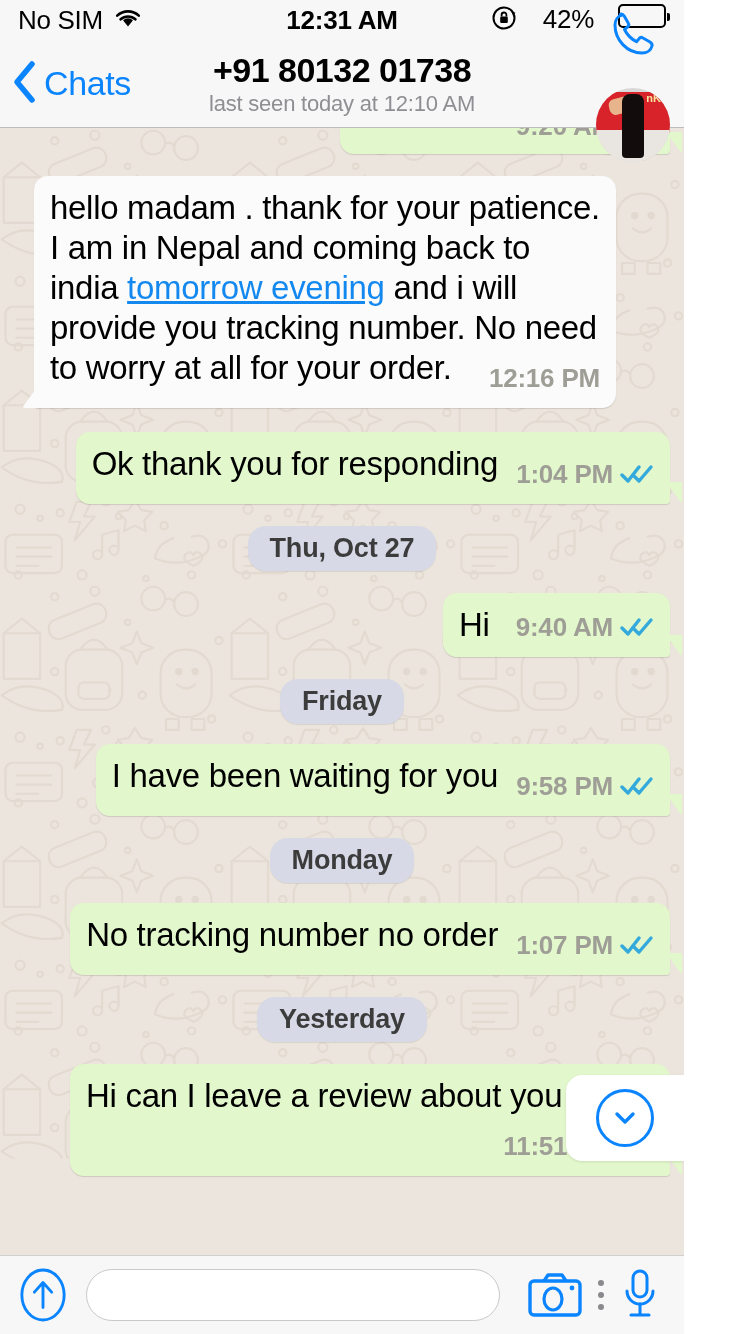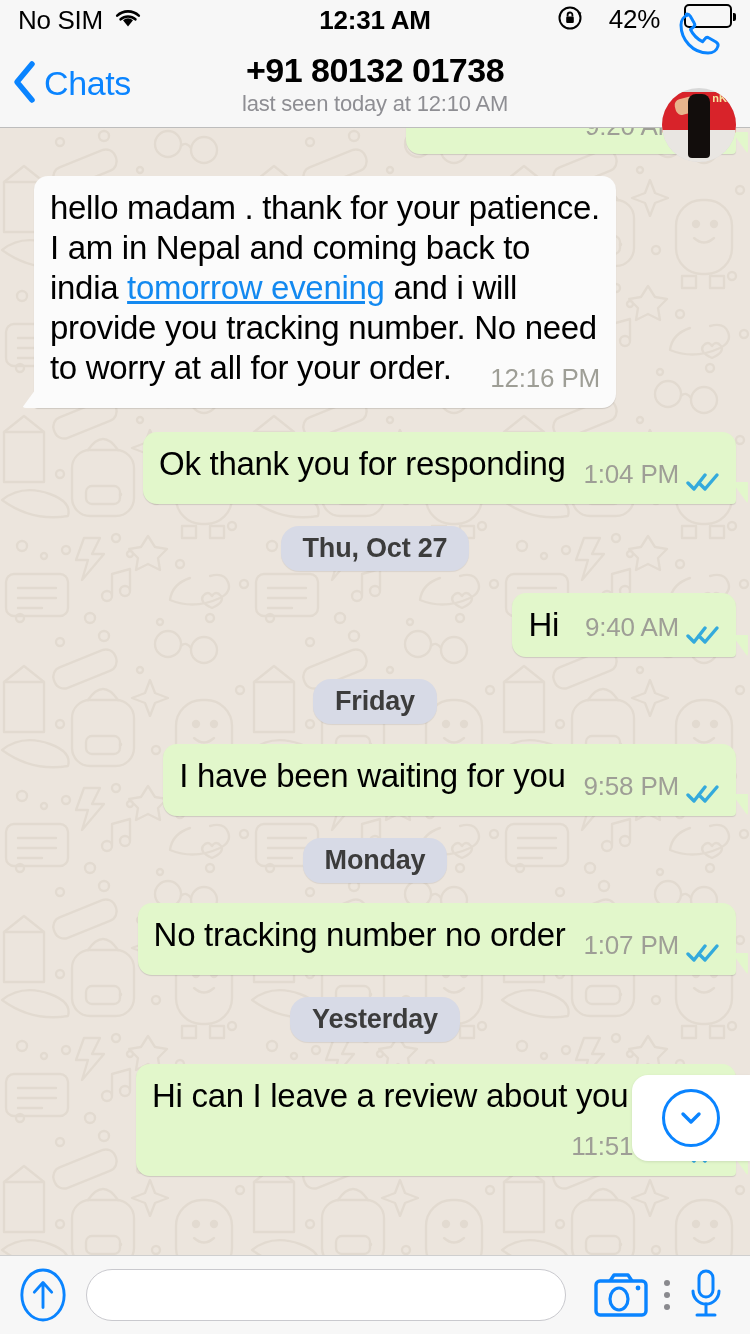--- a/index.html
+++ b/index.html
@@ -7,21 +7,21 @@
   html, body {
     width: 750px;
     height: 1334px;
     overflow: hidden;
     font-family: "Liberation Sans", sans-serif;
     background: #ffffff;
   }
 
   #app {
     position: relative;
-    width: 750px;
+    width: 684px;
     height: 1334px;
     display: flex;
     flex-direction: column;
   }
 
   
   .statusbar {
     height: 40px;
     flex: 0 0 40px;
     background: #F7F7F7;
@@ -252,26 +252,27 @@
   }
 
   .msg-text { display: inline; }
   .msg-link {
     color: #1389F0;
     text-decoration: underline;
   }
 
   .meta {
     display: inline-flex;
-    align-items: flex-end;
+    align-items: center;
     gap: 7px;
     float: right;
     margin-left: 18px;
     margin-top: 10px;
     white-space: nowrap;
+    font-weight: bold;
   }
   .meta.inline {
     float: none;
     margin-top: 0;
     vertical-align: baseline;
   }
   .meta-time {
     font-size: 26px;
     color: #9E9E96;
     letter-spacing: -0.2px;

